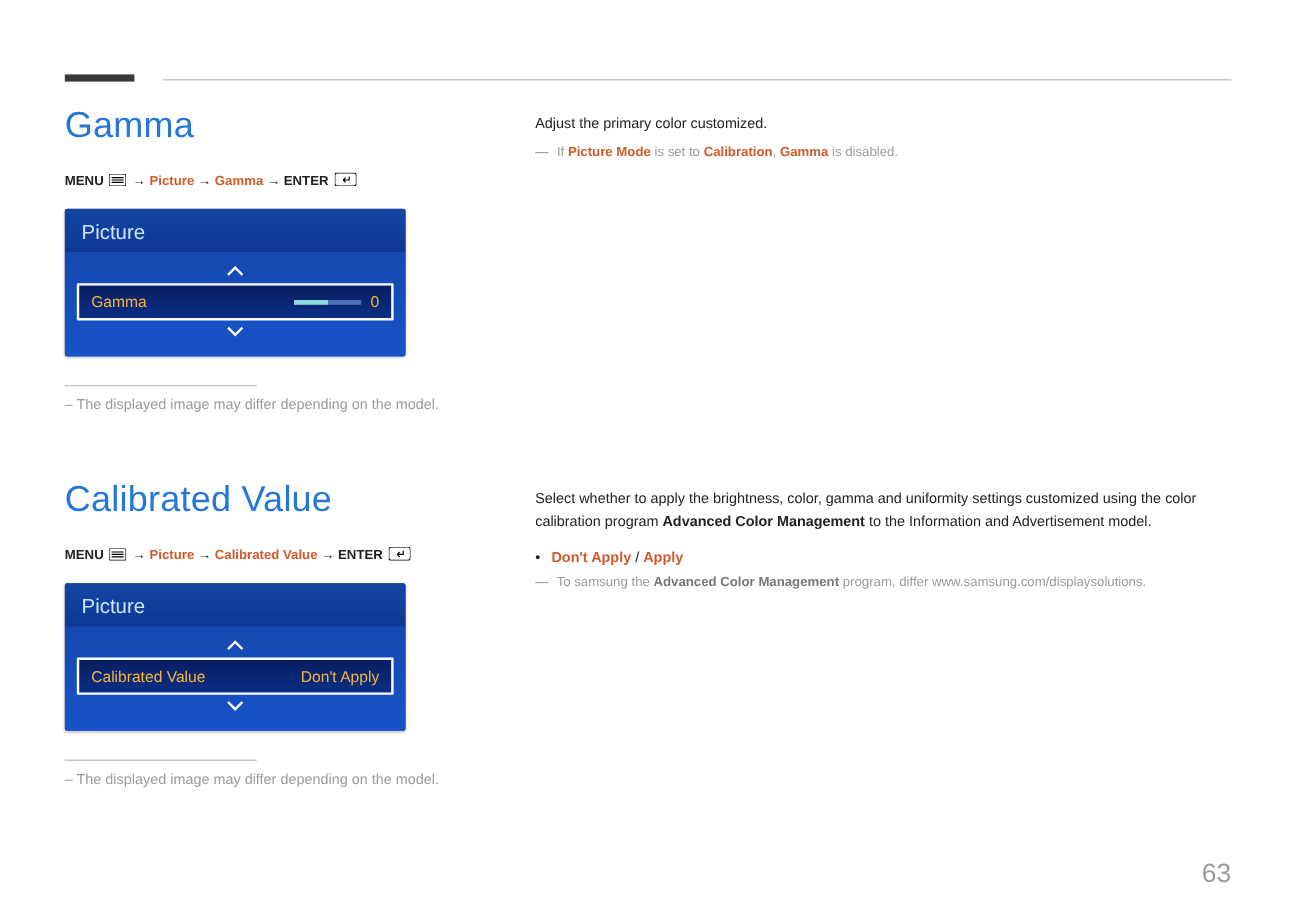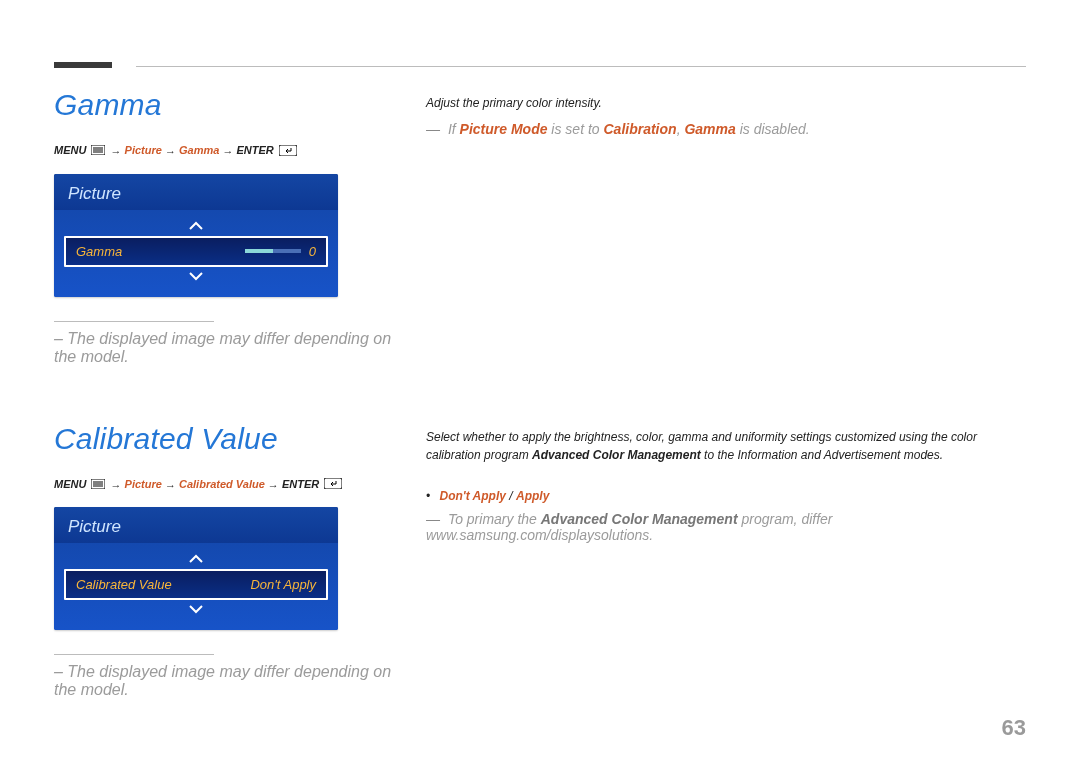--- a/index.html
+++ b/index.html
@@ -29,22 +29,21 @@
   }
   .page {
     position: absolute;
     top: 88px;
     left: 54px;
     right: 54px;
     bottom: 38px;
   }
   .two-col {
     display: flex;
-    gap: 32px;
-    font-style: italic;
+    gap: 52px;
   }
   .left { width: 340px; flex: 0 0 340px; }
   .right { flex: 1; }
   h1.section-title {
     color: #2477d6;
     font-size: 30px;
     font-weight: 400;
     margin-bottom: 22px;
     letter-spacing: 0.2px;
   }
@@ -109,45 +108,45 @@
     height: 4px;
     background: linear-gradient(to right, #8bd8d8 0%, #8bd8d8 50%, #4a6fb6 50%, #4a6fb6 100%);
   }
   .footnote-rule {
     width: 160px;
     height: 1px;
     background: #bcbcbc;
     margin-top: 24px;
   }
   .footnote {
-    font-size: 16px;
+    font-size: 12px;
     color: #9b9b9b;
     margin-top: 8px;
   }
   .section2 { margin-top: 56px; }
   .right p.body { font-size: 12px; color: #222; line-height: 1.55; margin-top: 6px; }
   .right .note-line {
-    font-size: 14px;
+    font-size: 11px;
     color: #9b9b9b;
     margin-top: 8px;
   }
   .right .note-line .dash { color: #888; margin-right: 4px; }
   .right .note-line .accent { color: #cf5a2a; font-weight: 700; }
   .right .note-line .bold-grey { font-weight: 700; color: #777; }
   .right .first-desc { margin-top: 14px; }
-  .option-line { font-size: 12px; margin-top: 24px; color:#222;}
+  .option-line { font-size: 12px; margin-top: 14px; color:#222;}
   .option-line .accent { color: #cf5a2a; font-weight: 700; }
   .bullet { margin-right: 6px; }
   .page-num {
     position: absolute;
     right: 54px;
     bottom: 22px;
     font-size: 22px;
     color: #9a9a9a;
-    font-weight: 700;
+    font-weight: 400;
   }
 </style>
 </head>
 <body>
 
 <div class="tab-mark"></div>
 <div class="top-rule"></div>
 
 <div class="page">
 
@@ -200,21 +199,21 @@
               </svg>
           </div>
         </div>
       </div>
 
       <div class="footnote-rule"></div>
       <div class="footnote">– The displayed image may differ depending on the model.</div>
     </div>
 
     <div class="right">
-      <p class="body first-desc">Adjust the primary color intensity.</p>
+      <p class="body first-desc">Adjust the primary color customized.</p>
       <p class="note-line">
         <span class="dash">―</span>
         <span>If</span>
         <span class="accent">Picture Mode</span>
         <span>is set to</span>
         <span class="accent">Calibration</span><span>,</span>
         <span class="accent">Gamma</span>
         <span>is disabled.</span>
       </p>
     </div>
@@ -269,31 +268,31 @@
       </div>
 
       <div class="footnote-rule"></div>
       <div class="footnote">– The displayed image may differ depending on the model.</div>
     </div>
 
     <div class="right">
       <p class="body">
         <span>Select whether to apply the brightness, color, gamma and uniformity settings customized using the color calibration program</span>
         <b>Advanced Color Management</b>
-        <span>to the Information and Advertisement modes.</span>
+        <span>to the Information and Advertisement model.</span>
       </p>
       <p class="option-line">
         <span class="bullet">•</span>
         <span class="accent">Don't Apply</span>
         <span> </span><span>/</span><span> </span>
         <span class="accent">Apply</span>
       </p>
       <p class="note-line">
         <span class="dash">―</span>
-        <span>To primary the</span>
+        <span>To samsung the</span>
         <span class="bold-grey">Advanced Color Management</span>
         <span>program, differ www.samsung.com/displaysolutions.</span>
       </p>
     </div>
   </div>
 
 </div>
 
 <div class="page-num">63</div>
 

